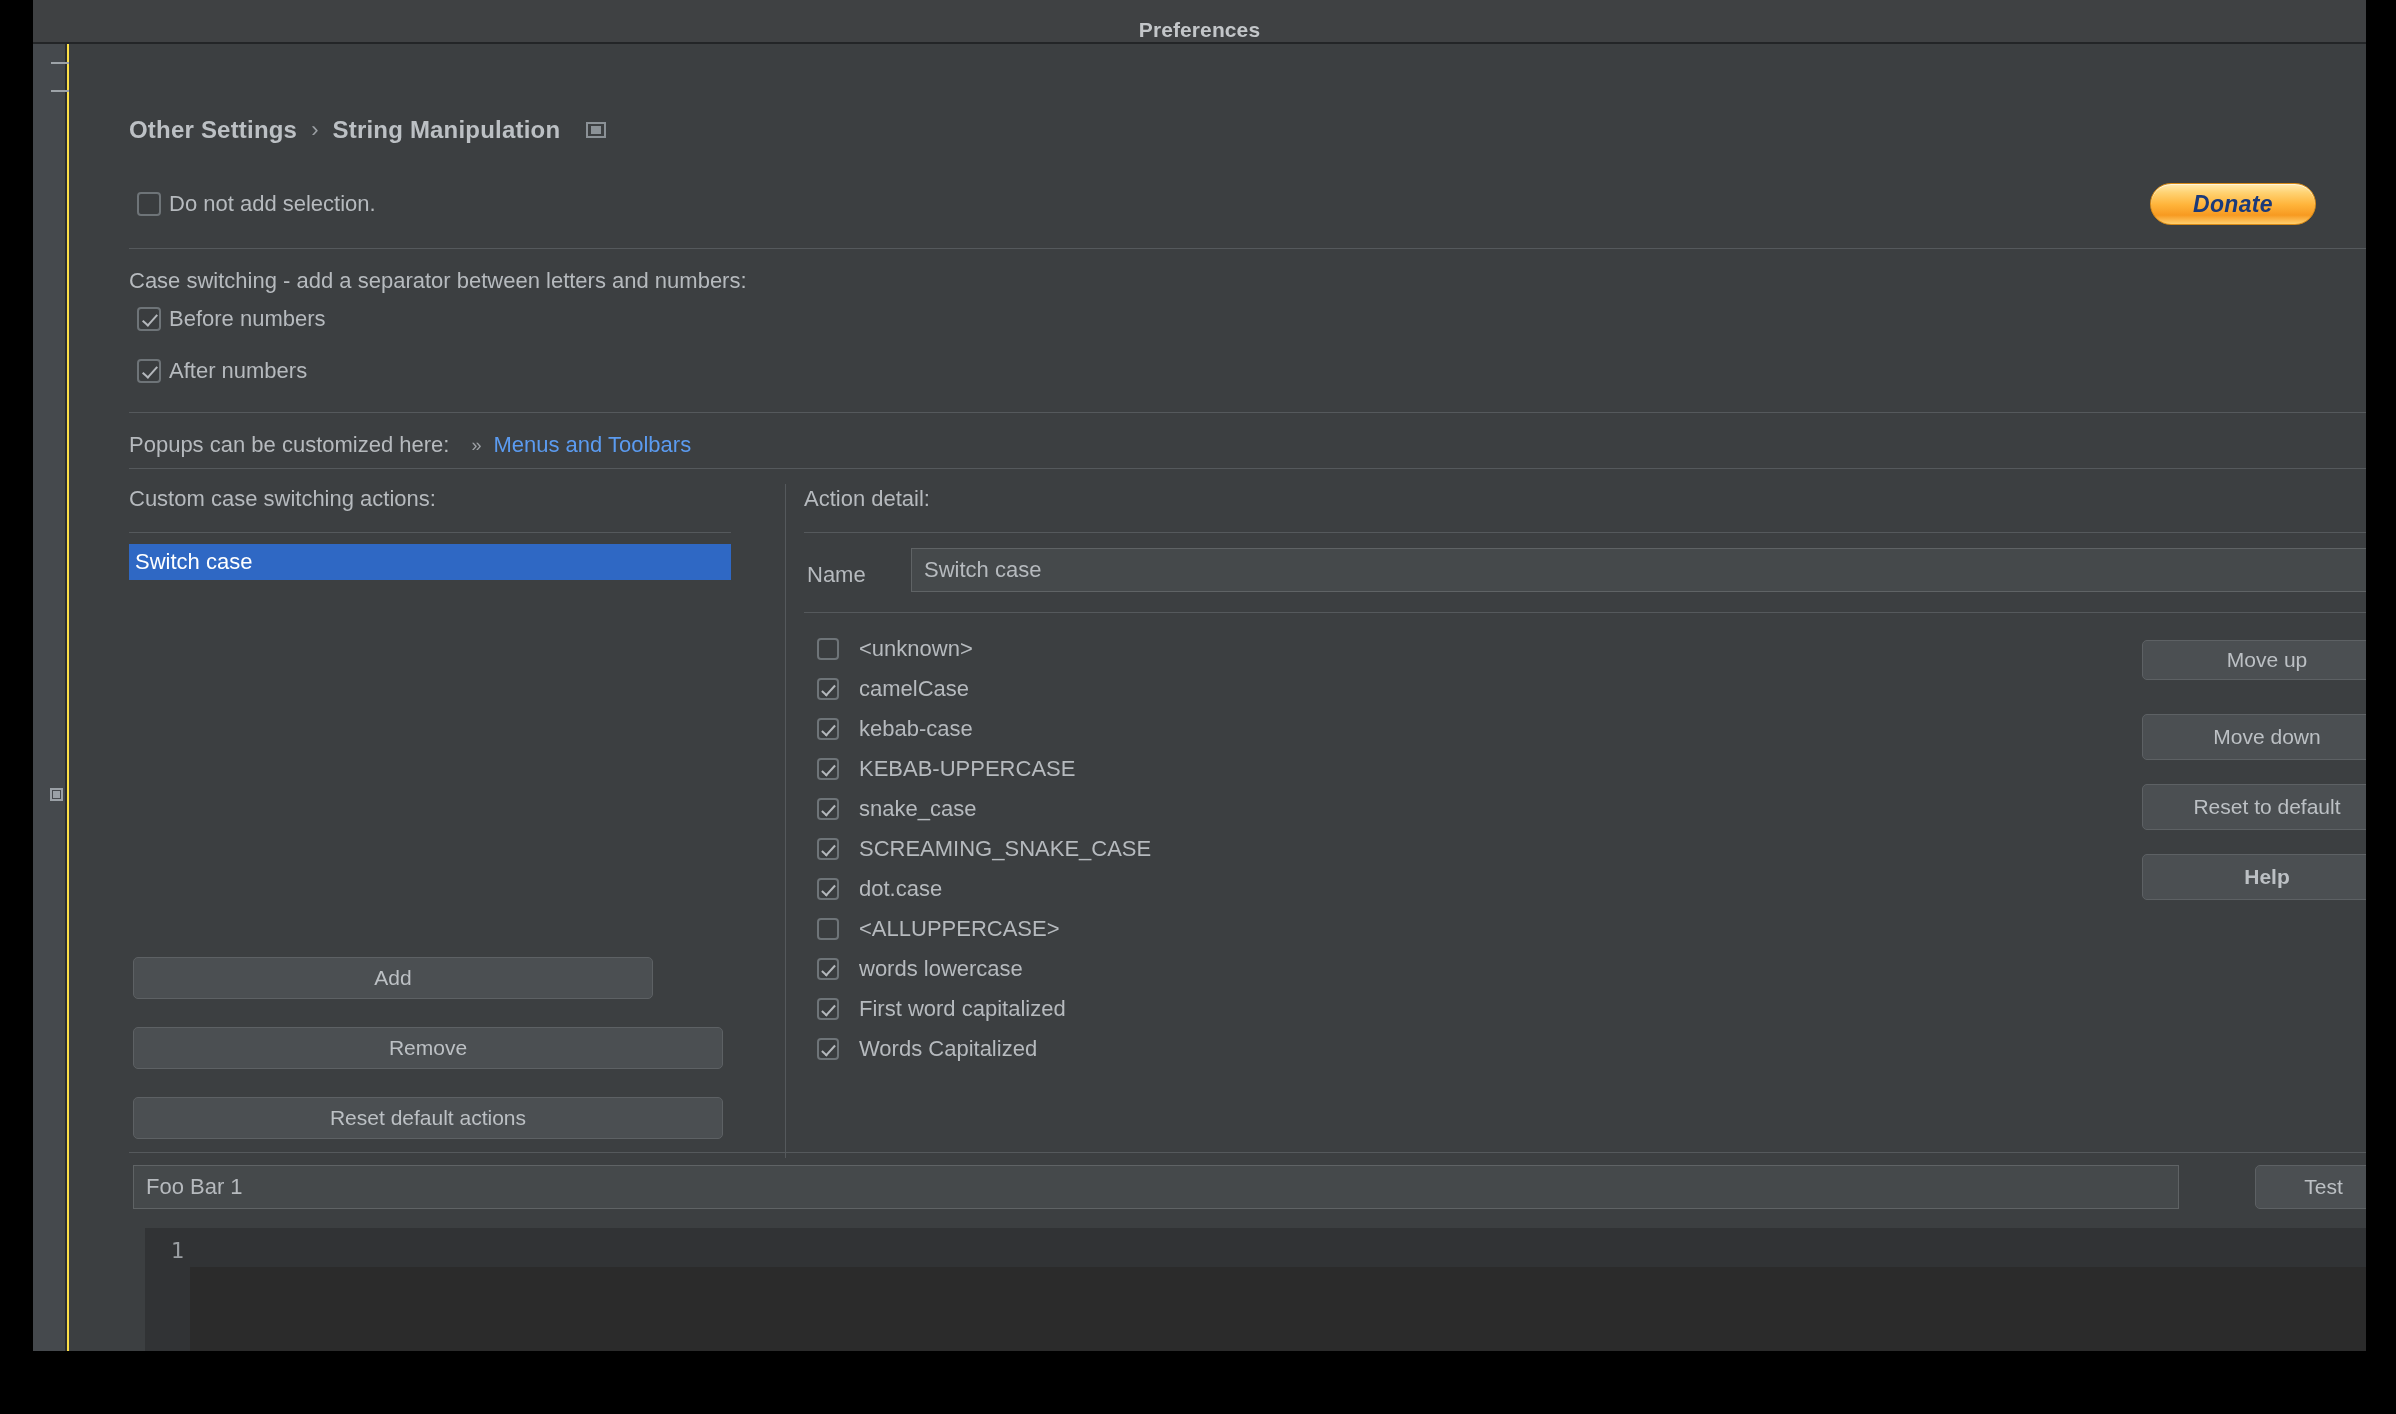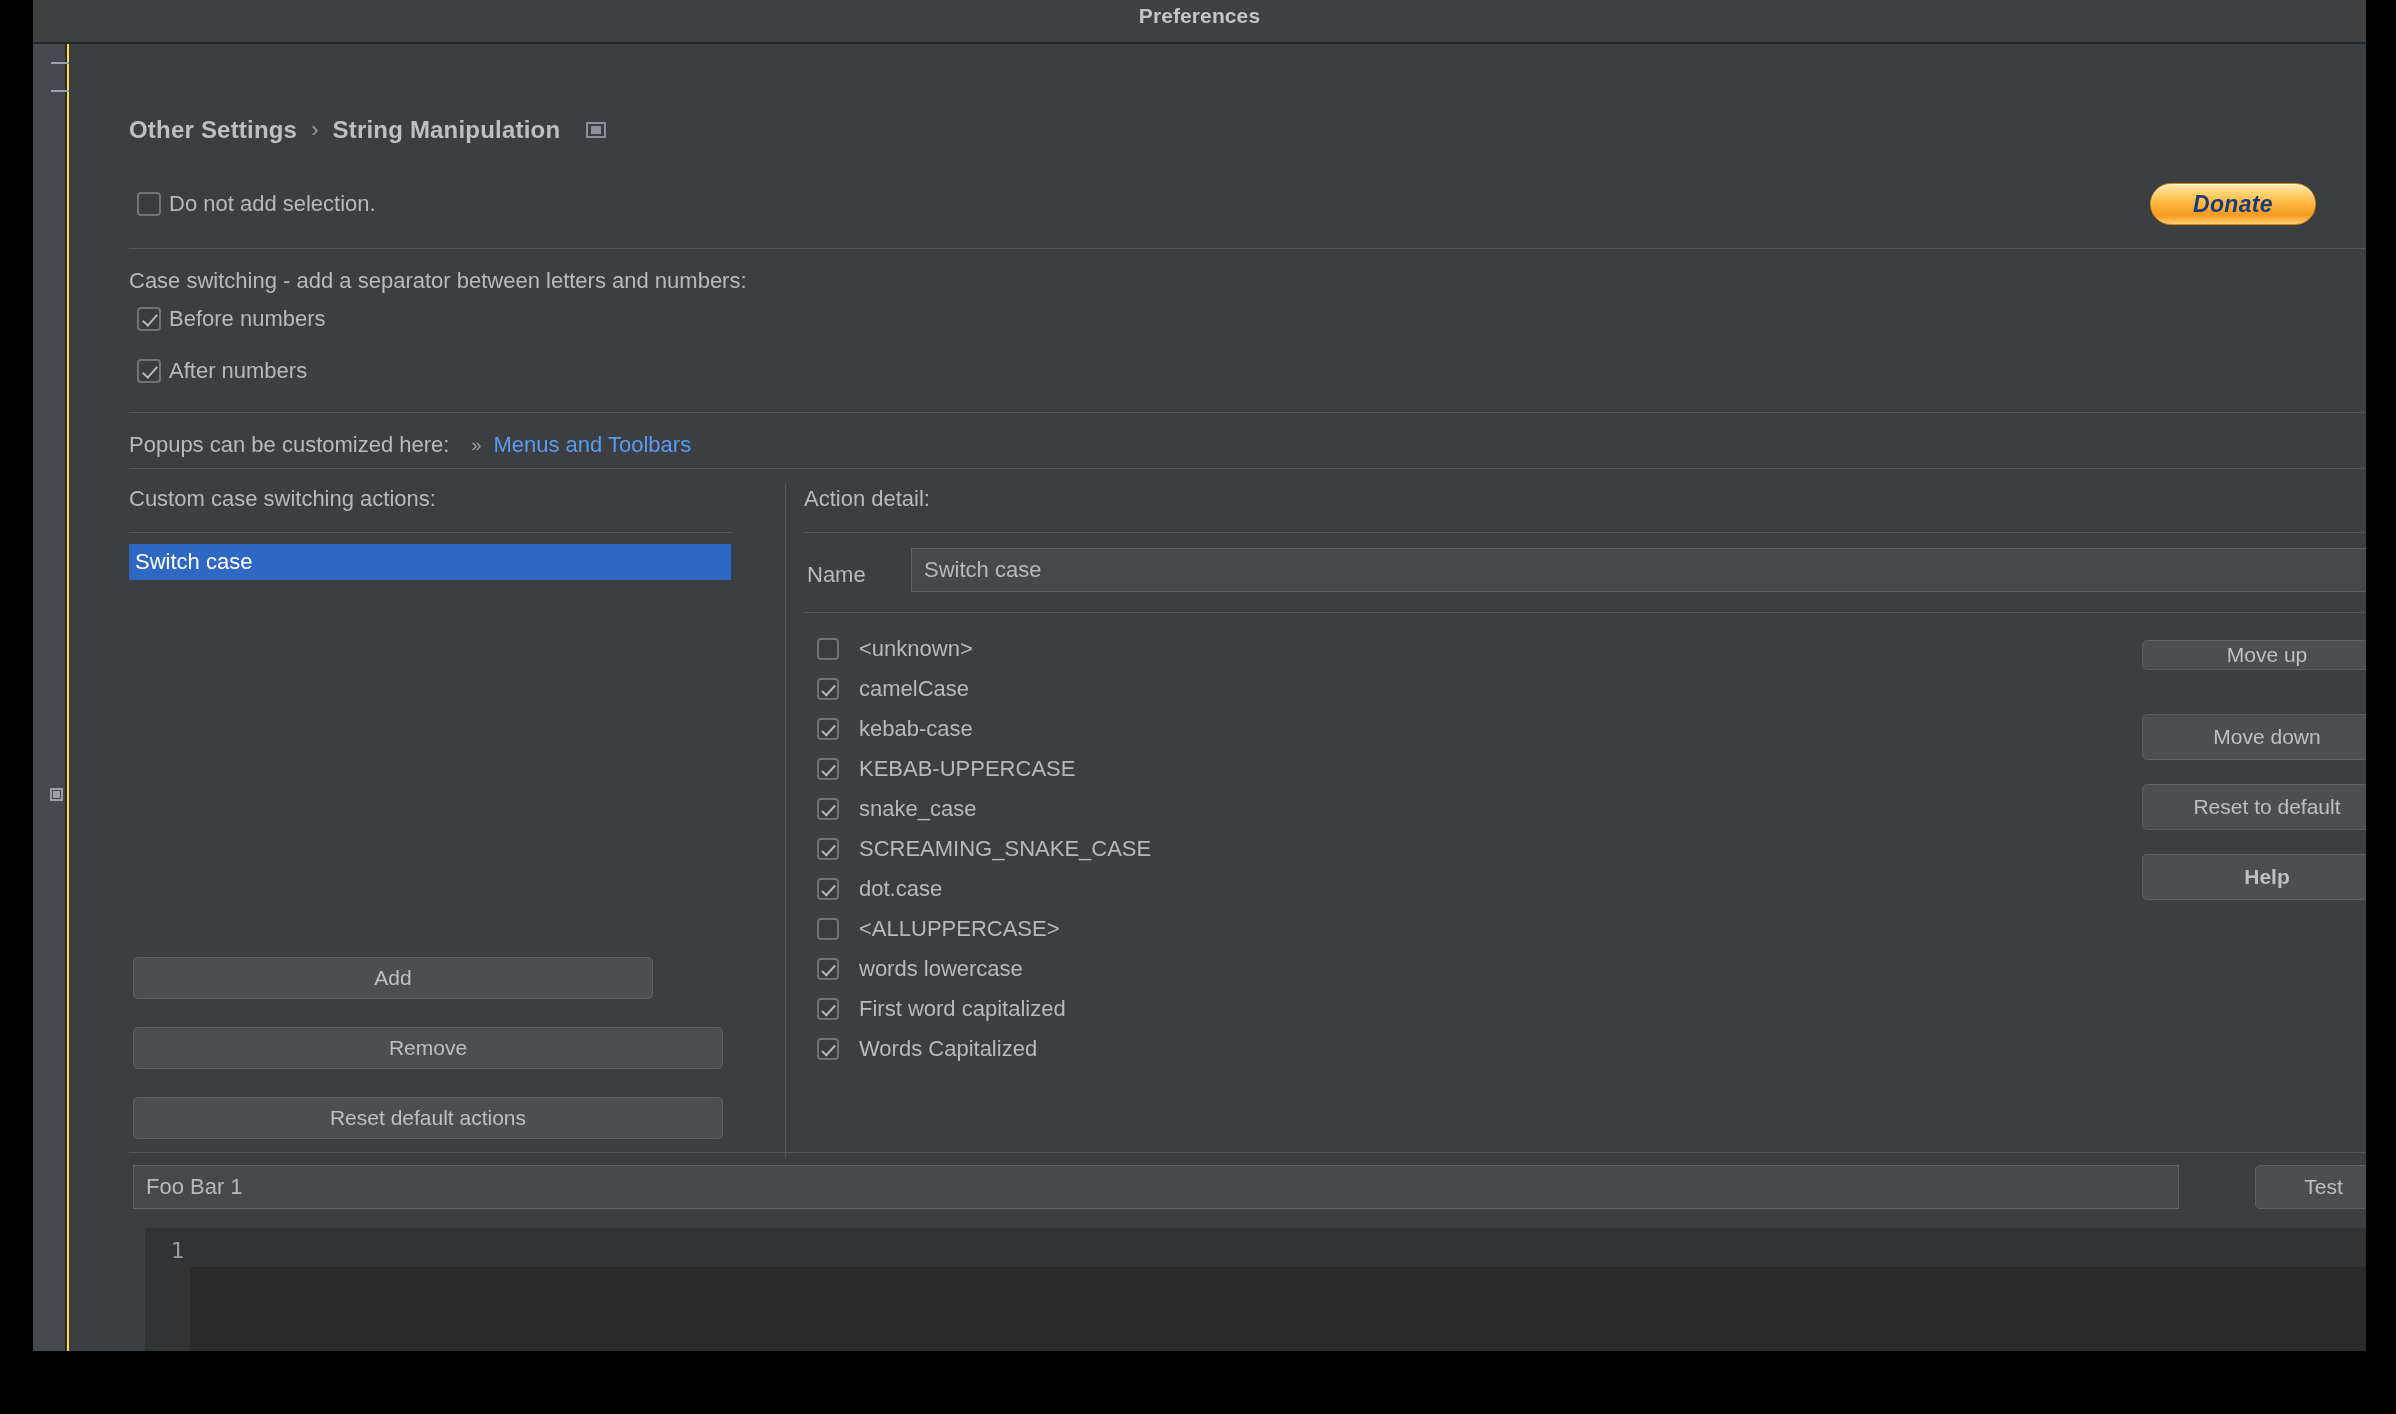--- a/index.html
+++ b/index.html
@@ -31,21 +31,21 @@
     display: flex;
     align-items: flex-end;
     justify-content: center;
     box-sizing: border-box;
   }
   #titlebar-text {
     font-size: 21px;
     font-weight: bold;
     color: #c3c6c9;
     line-height: 21px;
-    padding-bottom: 16px;
+    padding-bottom: 2px;
     letter-spacing: .1px;
   }
 
   #dialog {
     position: absolute;
     left: 33px; top: 42px;
     width: 2333px; height: 1309px;
     background: #fde047;
     border-top: 2px solid #232527;
     box-sizing: border-box;
@@ -339,21 +339,21 @@
     border-width: 0 2.4px 2.4px 0;
   }
   .case-label {
     font-size: 22px;
     color: #b6babe;
     line-height: 22px;
     white-space: nowrap;
   }
 
   
-  #btn-move-up     { position: absolute; left: 2073px; top: 596px; width: 250px; height: 30px; }
+  #btn-move-up     { position: absolute; left: 2073px; top: 596px; width: 250px; height: 40px; }
   #btn-move-down   { position: absolute; left: 2073px; top: 670px; width: 250px; height: 46px; }
   #btn-reset-to-def{ position: absolute; left: 2073px; top: 740px; width: 250px; height: 46px; }
   #btn-help        { position: absolute; left: 2073px; top: 810px; width: 250px; height: 46px; font-weight: bold; }
 
   
   #test-input {
     position: absolute;
     left: 64px; top: 1121px;
     width: 2046px; height: 44px;
     background: #45494b;

